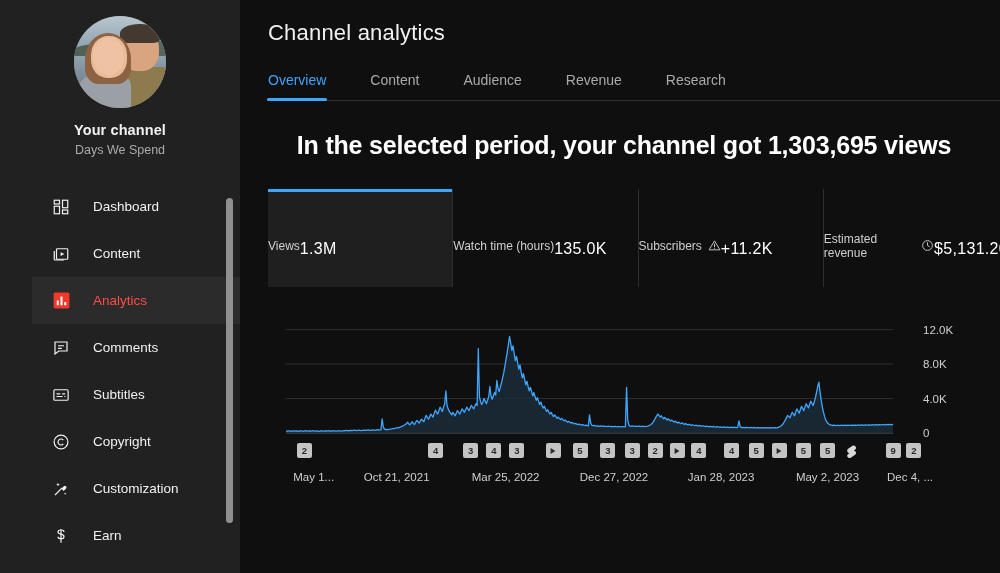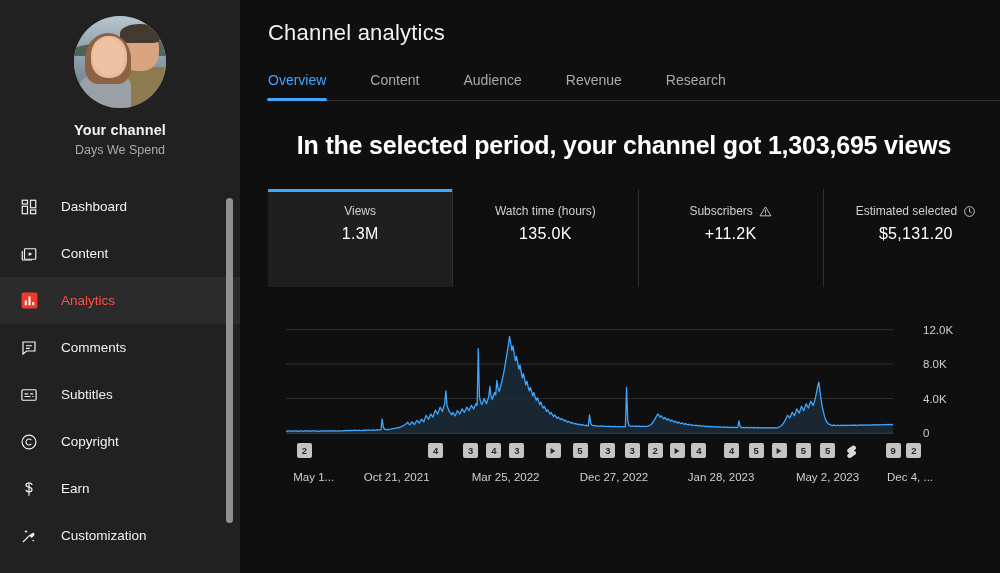--- a/index.html
+++ b/index.html
@@ -72,21 +72,21 @@
     background: #9aa0a6; border-radius: 42% 32% 0 0;
   }
   .channel-name {
     margin-top: 14px; color: #f1f1f1; font-size: 14.5px; font-weight: 700;
     letter-spacing: .1px;
   }
   .channel-sub {
     margin-top: 5px; color: #aaa; font-size: 12.5px;
   }
 
-  .nav { margin-top: 26px; }
+  .nav { margin-top: 26px; margin-left: 32px; }
   .nav-item {
     height: 47px; display: flex; align-items: center;
     padding-left: 18px; color: #f1f1f1; font-size: 13.5px;
     cursor: pointer; position: relative;
   }
   .nav-item .ico {
     width: 22px; height: 22px; flex: 0 0 22px;
     display: flex; align-items: center; justify-content: center;
     margin-right: 21px; color: #f1f1f1;
   }
@@ -131,21 +131,21 @@
     text-align: center; margin-top: 30px; letter-spacing: -.2px;
     padding-right: 28px;
   }
 
   .cards {
     display: flex; margin-top: 29px; margin-right: 0;
     height: 98px;
   }
   .card {
     flex: 1; background: #0f0f0f; position: relative;
-    display: flex; flex-direction: column; align-items: center;
+    display: flex; flex-direction: row; align-items: center;
     padding-top: 15px; border-right: 1px solid #2e2e2e;
     cursor: pointer;
   }
   .card:last-child { border-right: none; }
   .card.active { background: #1f1f1f; }
   .card.active::before {
     content: ""; position: absolute; left: 0; right: 0; top: 0;
     height: 3px; background: #3ea6ff;
   }
   .card-label {
@@ -278,37 +278,37 @@
             <circle cx="12" cy="12" r="9.2"></circle>
             <path d="M15 9.3a4 4 0 1 0 0 5.4"></path>
           </svg>
         </span>
         <span class="label">Copyright</span>
       </div>
 
       <div class="nav-item">
         <span class="ico">
           <svg width="18" height="18" viewBox="0 0 24 24" fill="none" stroke="currentColor" stroke-width="1.6">
-            <path d="M12 3v18"></path>
-            <path d="M16 6.5c0-1.4-1.8-2.5-4-2.5s-4 1.1-4 2.5S9.8 9 12 9.6s4 1.7 4 3.3-1.8 2.6-4 2.6-4-1.1-4-2.6"></path>
-          </svg>
-        </span>
-        <span class="label">Earn</span>
-      </div>
-
-      <div class="nav-item">
-        <span class="ico">
-          <svg width="18" height="18" viewBox="0 0 24 24" fill="none" stroke="currentColor" stroke-width="1.6">
             <path d="M4 20l9.5-9.5"></path>
             <path d="M12.5 11.5l3.2-3.2a2.2 2.2 0 0 1 3.1 3.1l-3.2 3.2z" fill="currentColor" stroke="none"></path>
             <path d="M8 3.5l.7 1.8 1.8.7-1.8.7-.7 1.8-.7-1.8L5.5 6l1.8-.7z" fill="currentColor" stroke="none"></path>
             <path d="M17.5 16.5l.5 1.3 1.3.5-1.3.5-.5 1.3-.5-1.3-1.3-.5 1.3-.5z" fill="currentColor" stroke="none"></path>
           </svg>
         </span>
         <span class="label">Customization</span>
+      </div>
+
+      <div class="nav-item">
+        <span class="ico">
+          <svg width="18" height="18" viewBox="0 0 24 24" fill="none" stroke="currentColor" stroke-width="1.6">
+            <path d="M12 3v18"></path>
+            <path d="M16 6.5c0-1.4-1.8-2.5-4-2.5s-4 1.1-4 2.5S9.8 9 12 9.6s4 1.7 4 3.3-1.8 2.6-4 2.6-4-1.1-4-2.6"></path>
+          </svg>
+        </span>
+        <span class="label">Earn</span>
       </div>
 
     </div>
 
     <div class="scrollbar-track">
       <div class="scrollbar-thumb"></div>
     </div>
   </div>
 
   <div class="main">
@@ -349,21 +349,21 @@
               <path d="M12 3.5L22 20H2z"></path>
               <path d="M12 9.5v5M12 17.2v.2" stroke-linecap="round"></path>
             </svg>
           </span>
         </div>
         <div class="card-value">+11.2K</div>
       </div>
 
       <div class="card">
         <div class="card-label">
-          <span>Estimated selected</span>
+          <span>Estimated revenue</span>
           <span class="mini-ico">
             <svg width="13" height="13" viewBox="0 0 24 24" fill="none" stroke="currentColor" stroke-width="1.7">
               <circle cx="12" cy="12" r="9"></circle>
               <path d="M12 6.8V12l3.4 2" stroke-linecap="round"></path>
             </svg>
           </span>
         </div>
         <div class="card-value">$5,131.20</div>
       </div>
 

